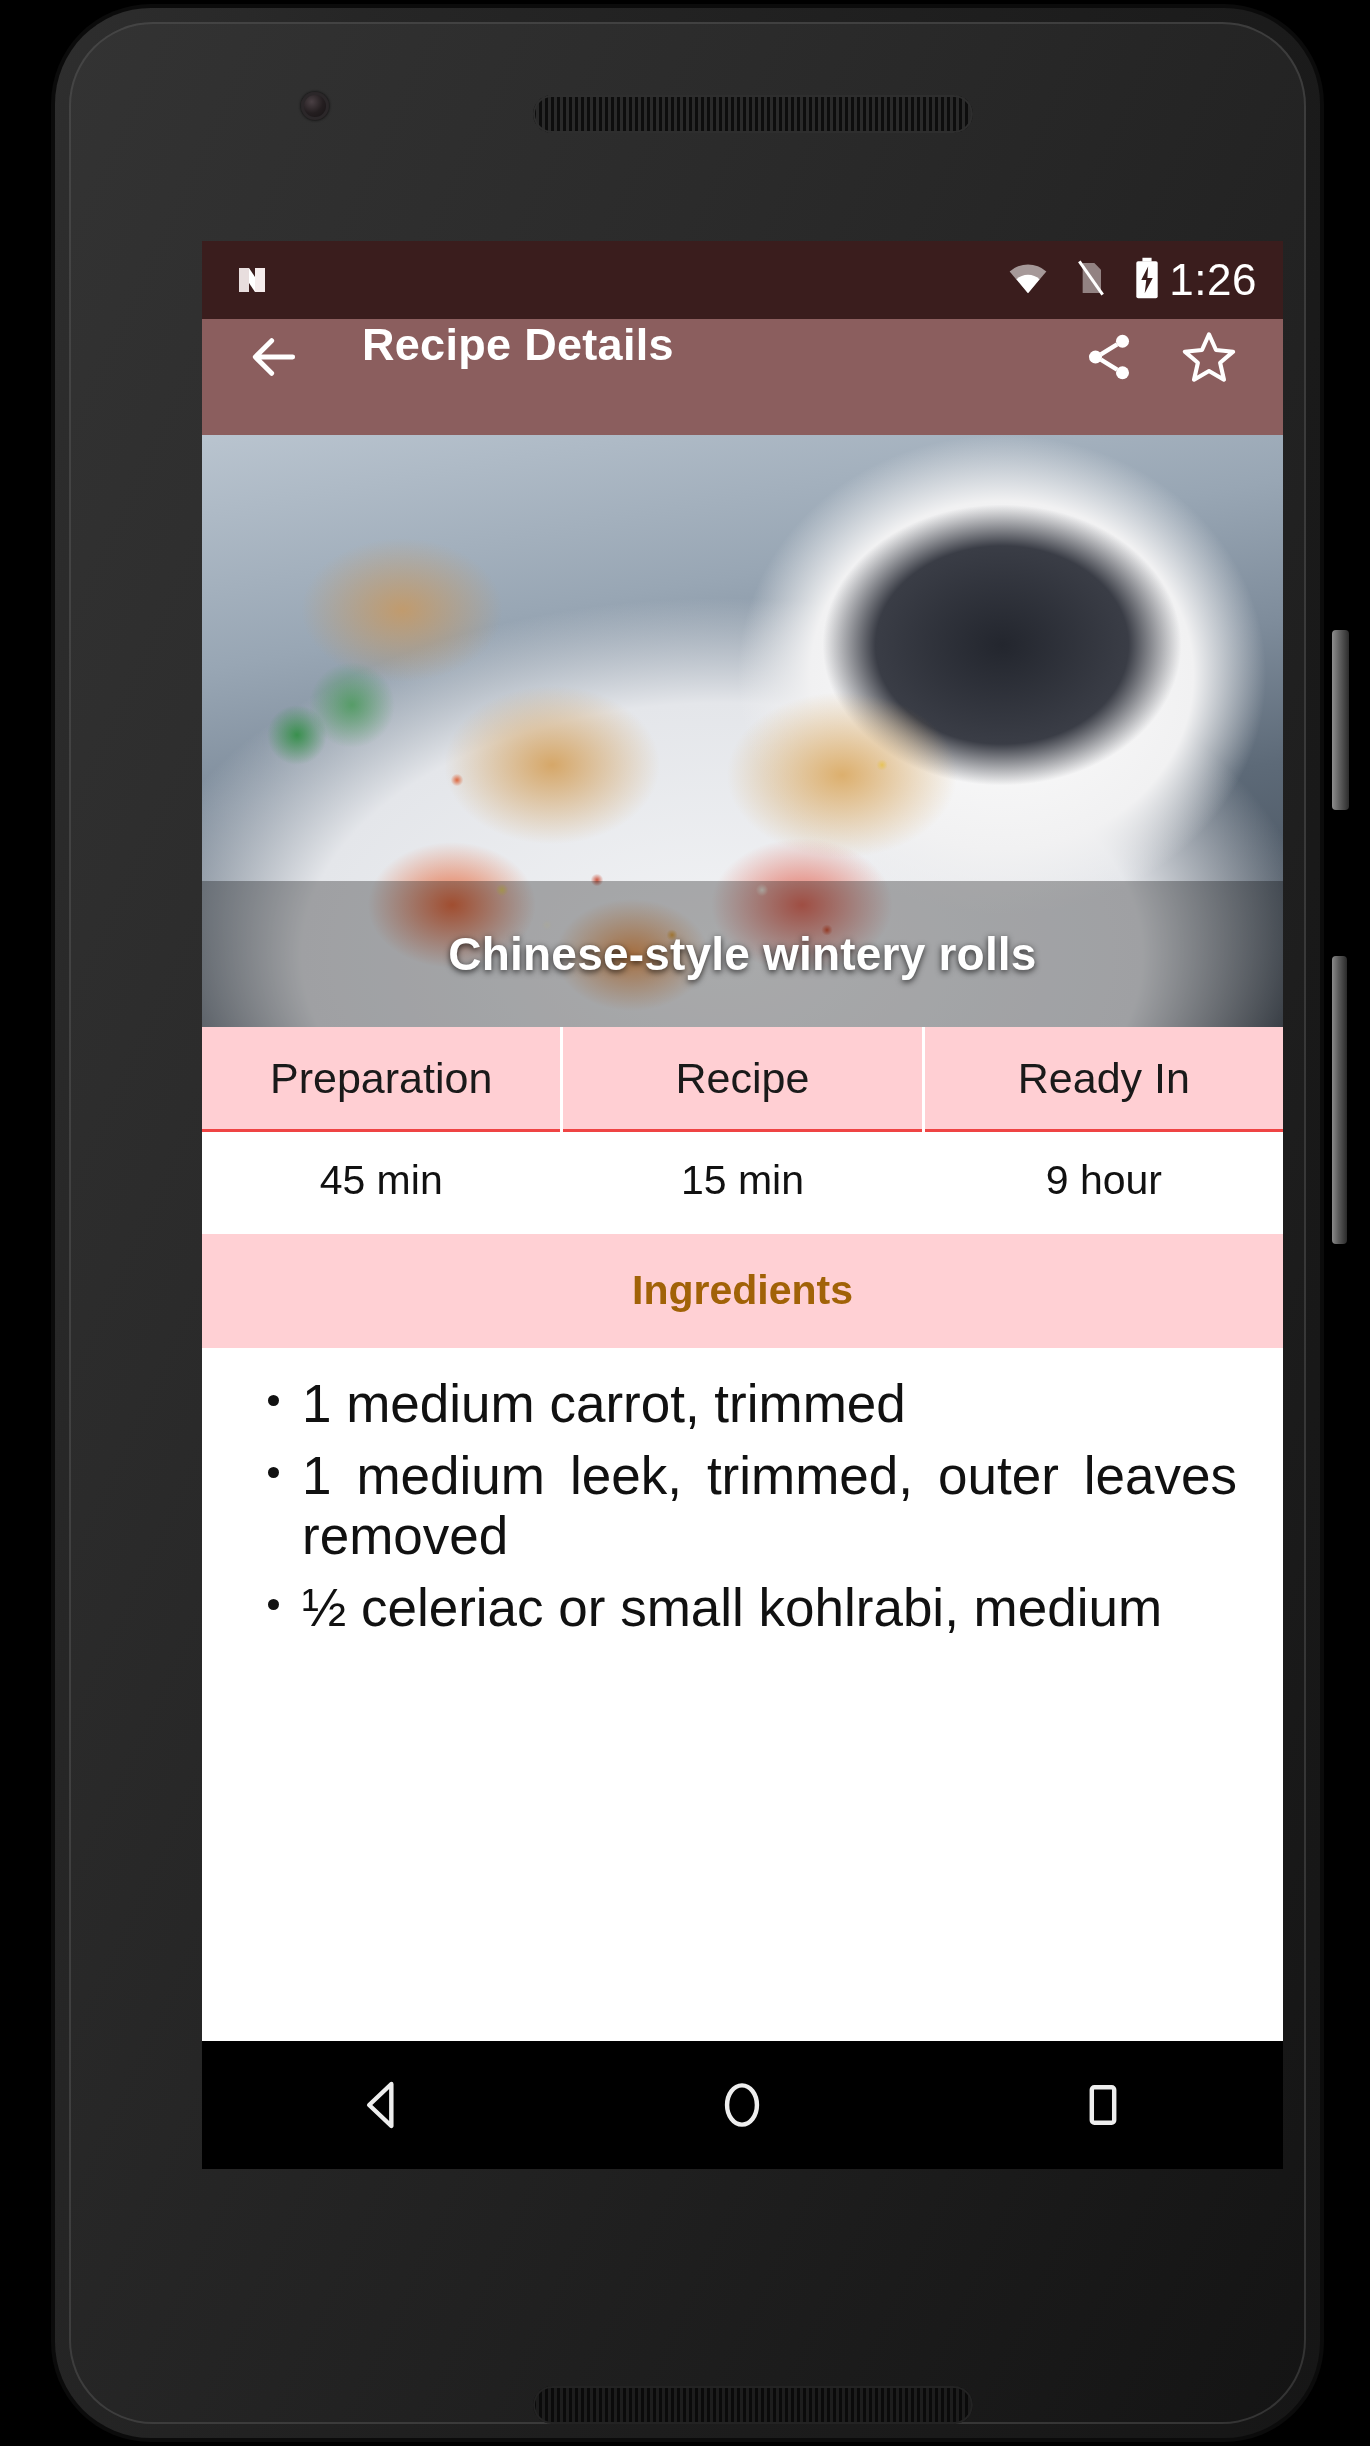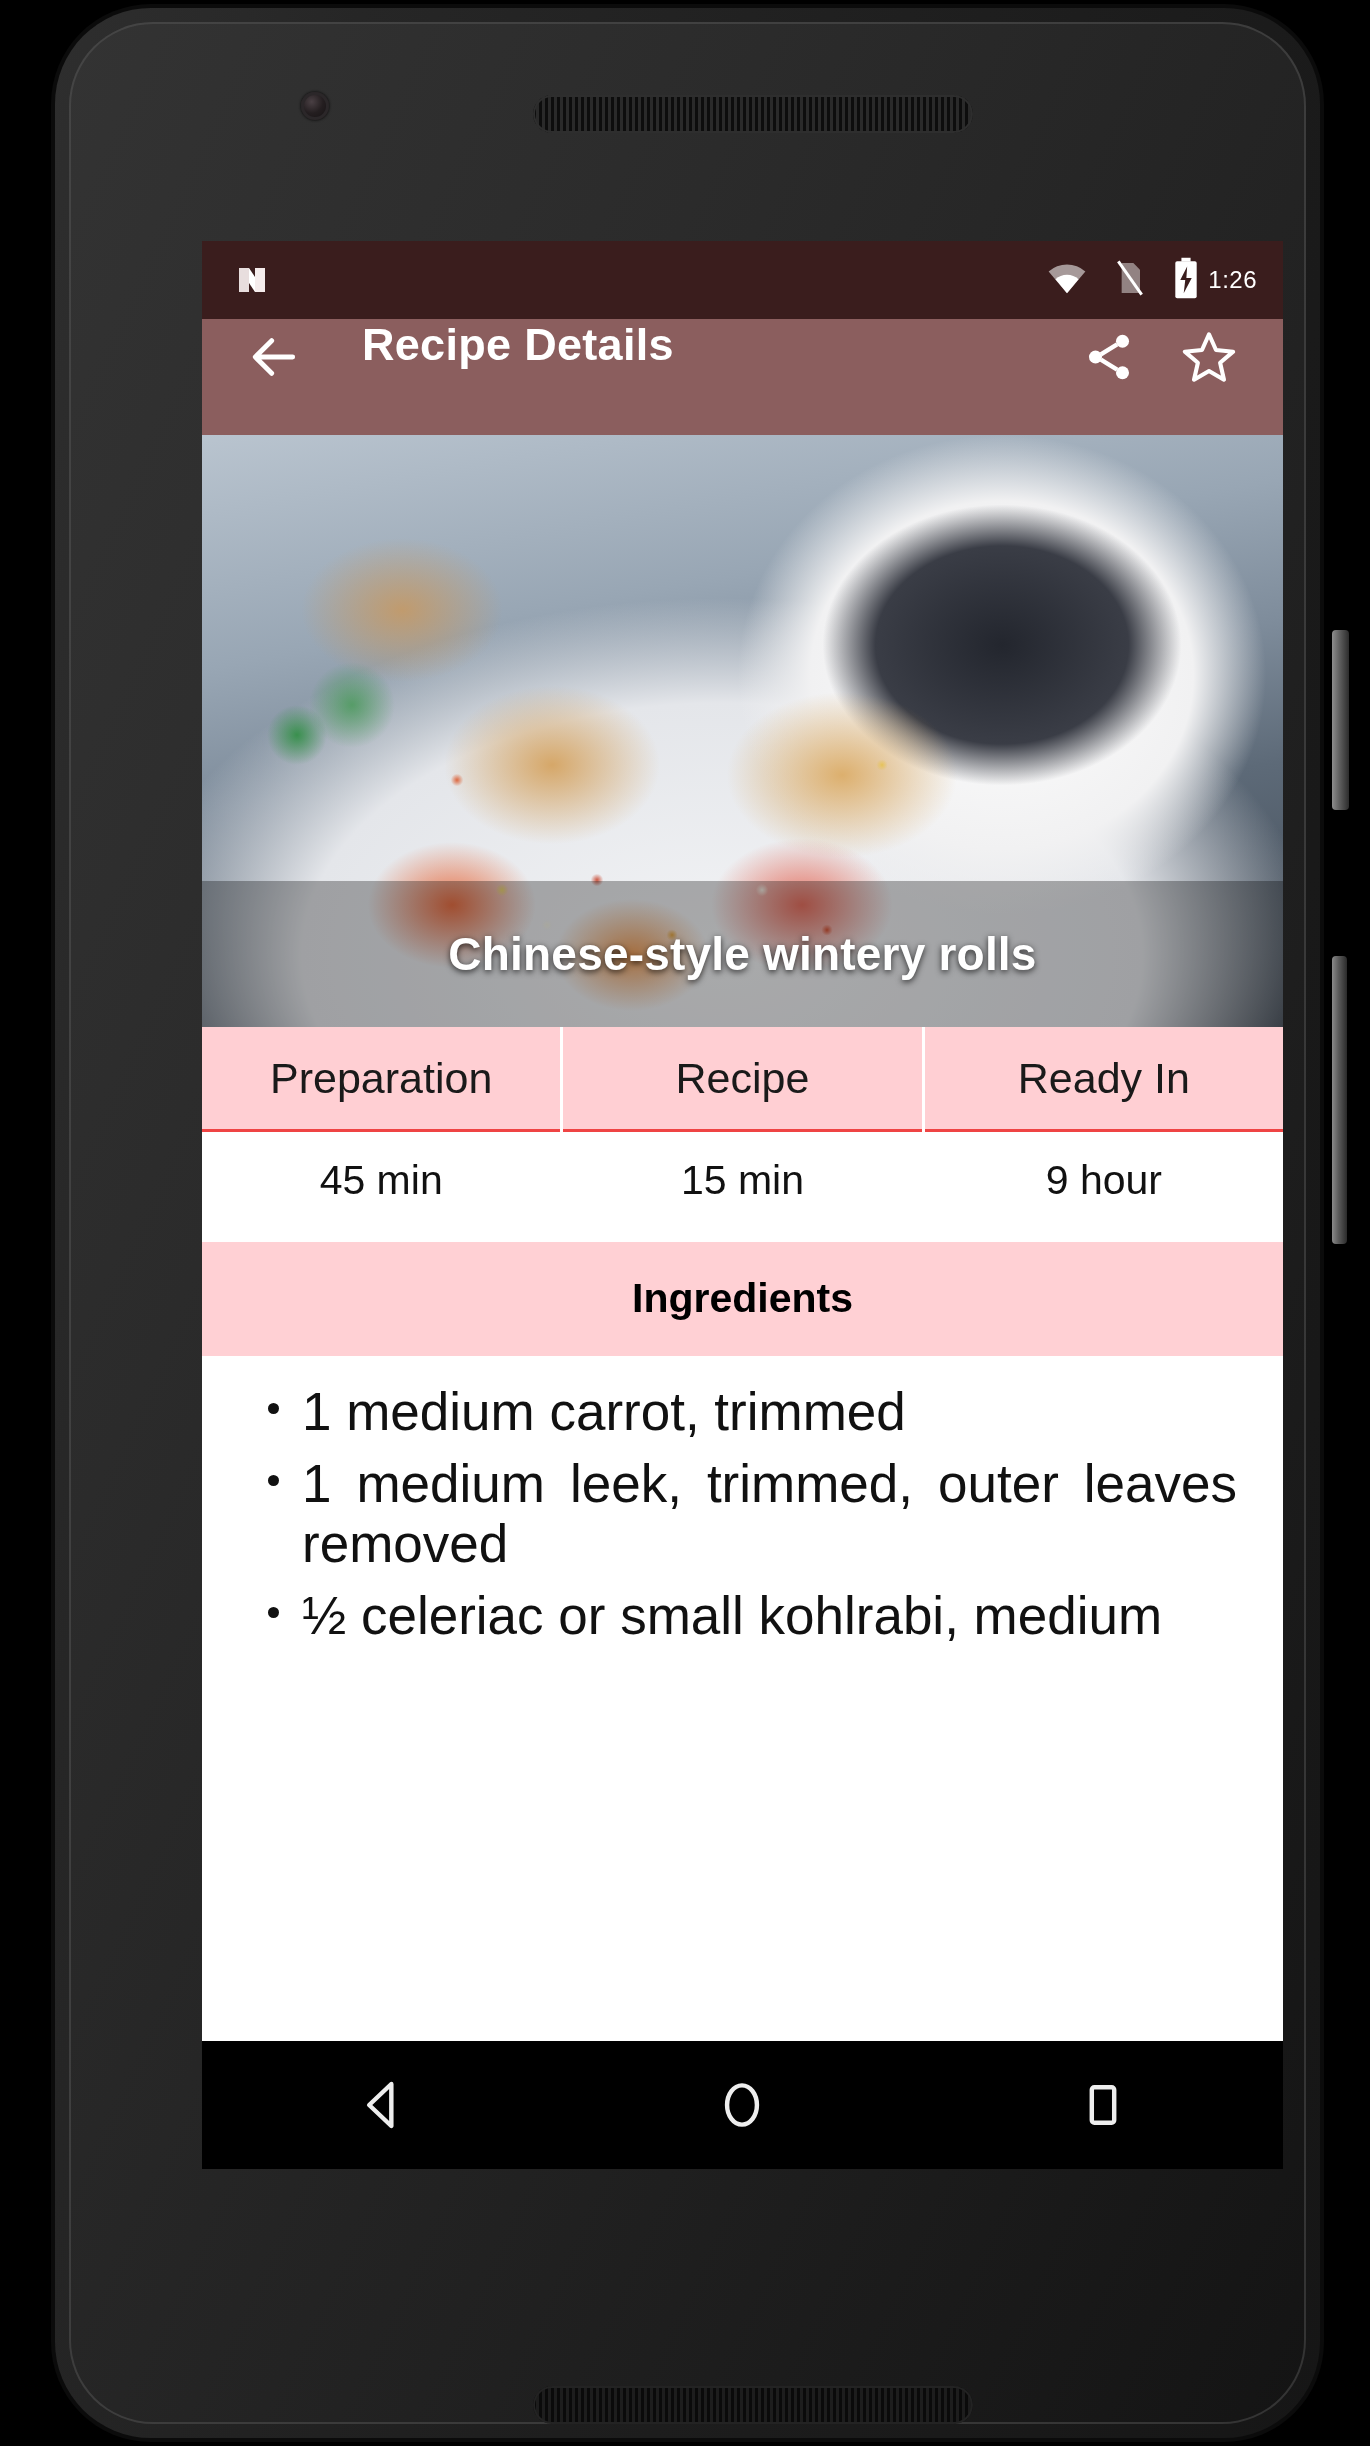--- a/index.html
+++ b/index.html
@@ -37,21 +37,21 @@
   
   #screen{position:absolute;left:147px;top:233px;width:1081px;height:1928px;
       background:#fff;overflow:hidden;}
 
   
   #status-bar{height:78px;background:#3a1d1d;display:flex;align-items:center;
       padding:0 26px 0 30px;color:#fff;}
   #android-n-logo{width:40px;height:40px;position:relative;}
   .statusbar-spacer{flex:1;}
   #status-icons{display:flex;align-items:center;gap:26px;}
-  #status-clock{font-size:24px;font-weight:400;letter-spacing:.5px;color:#fff;margin-left:8px;}
+  #status-clock{font-size:44px;font-weight:400;letter-spacing:.5px;color:#fff;margin-left:8px;}
 
   
   #app-bar{height:116px;background:#8b5e5e;display:flex;padding:0 36px 0 34px;}
   #app-bar-title{color:#fff;font-size:45px;font-weight:700;margin-left:50px;letter-spacing:.3px;}
   #app-bar-spacer{flex:1;}
   .appbar-action{width:76px;height:76px;display:flex;align-items:center;justify-content:center;}
   #share-button{margin-right:24px;}
 
   
   #hero-image-wrap{position:relative;width:100%;height:592px;overflow:hidden;background:#7e8e9e;}
@@ -86,22 +86,22 @@
       text-shadow:0 2px 6px rgba(0,0,0,.75);letter-spacing:.2px;}
 
   
   #time-table{display:flex;width:100%;}
   .time-col{flex:1;border-right:3px solid #fff;}
   .time-col:last-child{border-right:none;}
   .time-head{background:#ffcfd3;color:#1a1a1a;font-size:43px;text-align:center;
       padding:27px 0 26px;}
   .time-value{background:#fff;color:#111;font-size:41px;text-align:center;
       padding:25px 0 26px;border-top:3px solid #ef4444;}
-  #ingredients-header{background:#ffd0d4;color:#000000;font-size:41px;font-weight:700;
-      text-align:center;padding:33px 0 34px;margin-top:12px;}
+  #ingredients-header{background:#ffd0d4;color:#a16207;font-size:41px;font-weight:700;
+      text-align:center;padding:33px 0 34px;margin-top:4px;}
   #ingredients-list{background:#fff;padding:26px 46px 20px 58px;list-style:none;margin:0;}
   #ingredients-list li{position:relative;color:#111;font-size:53px;line-height:1.13;
       padding-left:42px;margin-bottom:12px;text-align:justify;}
   #ingredients-list li::before{content:"";position:absolute;left:8px;top:21px;
       width:11px;height:11px;border-radius:50%;background:#111;}
 
   
   #nav-bar{position:absolute;left:0;right:0;bottom:0;height:128px;background:#000;
       display:flex;align-items:center;justify-content:space-around;}
   .nav-key{width:128px;height:128px;display:flex;align-items:center;justify-content:center;}

